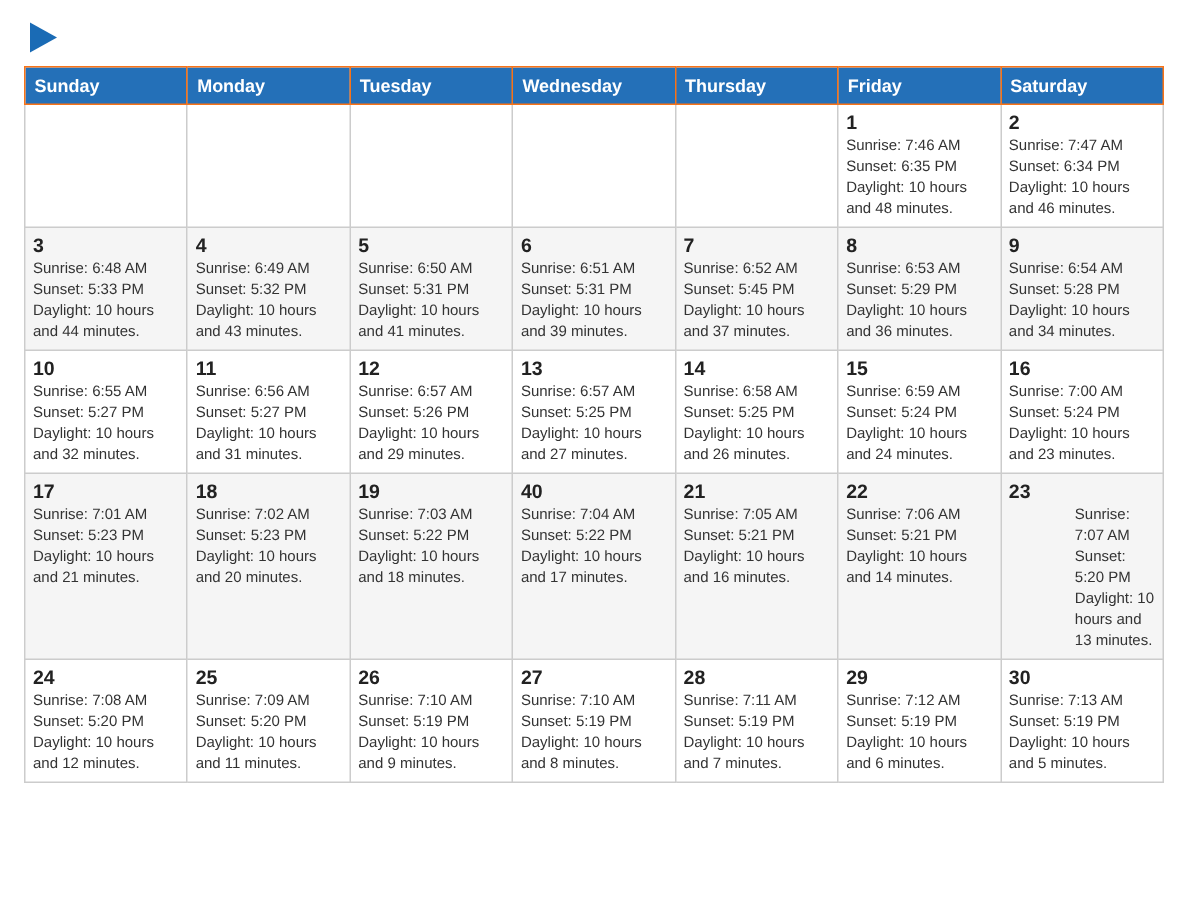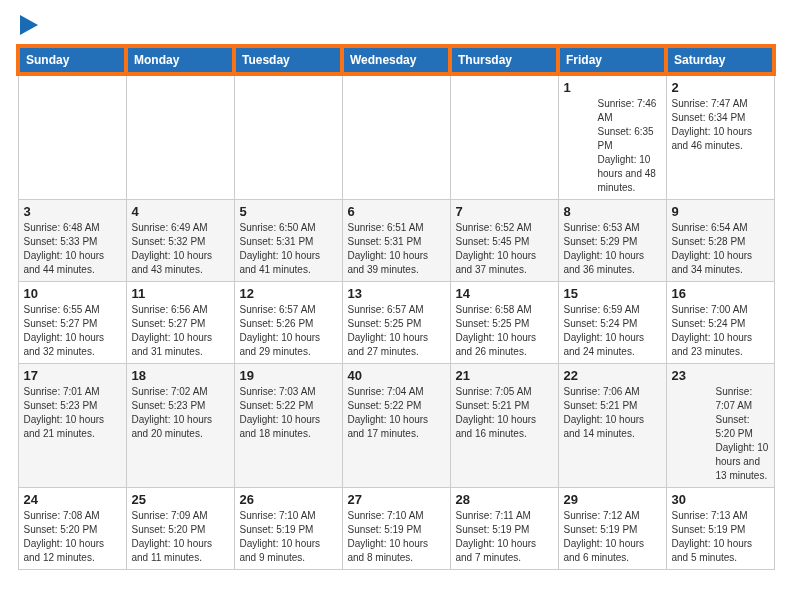--- a/index.html
+++ b/index.html
@@ -60,21 +60,21 @@
       width: 100%;
       border-collapse: collapse;
     }
     .calendar thead th {
       background: #2470b8;
       color: #fff;
       font-size: 12px;
       font-weight: bold;
       text-align: left;
       padding: 5px 6px;
-      border: 4px solid #f97316;
+      border: 1px solid #f97316;
     }
     .calendar tbody td {
       vertical-align: top;
       border: 1px solid #ccc;
       padding: 4px 5px;
       font-size: 10px;
       color: #333;
       width: 108px;
       min-height: 80px;
       background: #fff;
@@ -129,21 +129,21 @@
   </thead>
   <tbody id="calendar-body">
   <tr>
         <td class="empty-cell"></td>
         <td class="empty-cell"></td>
         <td class="empty-cell"></td>
         <td class="empty-cell"></td>
         <td class="empty-cell"></td>
         <td>
           <span class="day-number">1</span>
-          <div class="day-info" style="white-space: pre-line; margin-left: 34px;">Sunrise: 7:46 AM
+          <div class="day-info" style="white-space: pre-line;">Sunrise: 7:46 AM
 Sunset: 6:35 PM
 Daylight: 10 hours and 48 minutes.</div>
         </td>
         <td>
           <span class="day-number">2</span>
           <div class="day-info" style="white-space: pre-line;">Sunrise: 7:47 AM
 Sunset: 6:34 PM
 Daylight: 10 hours and 46 minutes.</div>
         </td>
       </tr>

